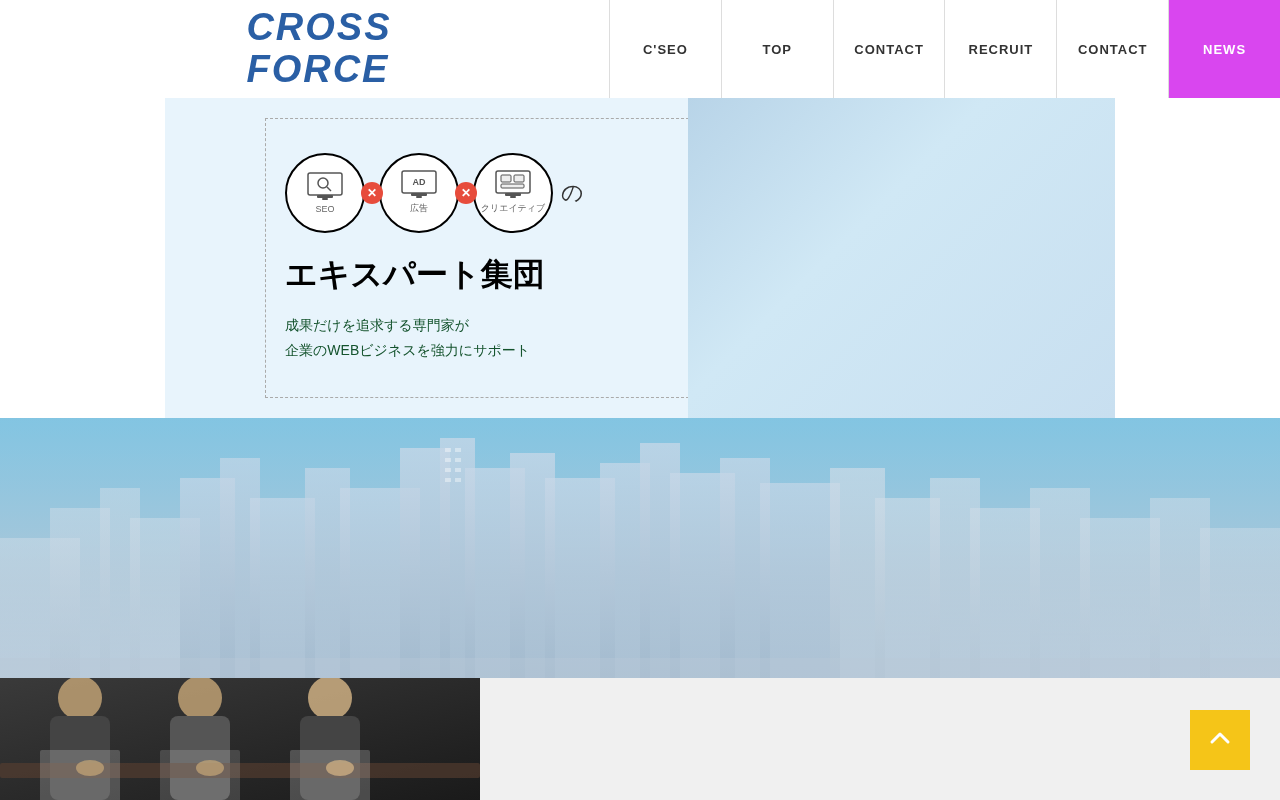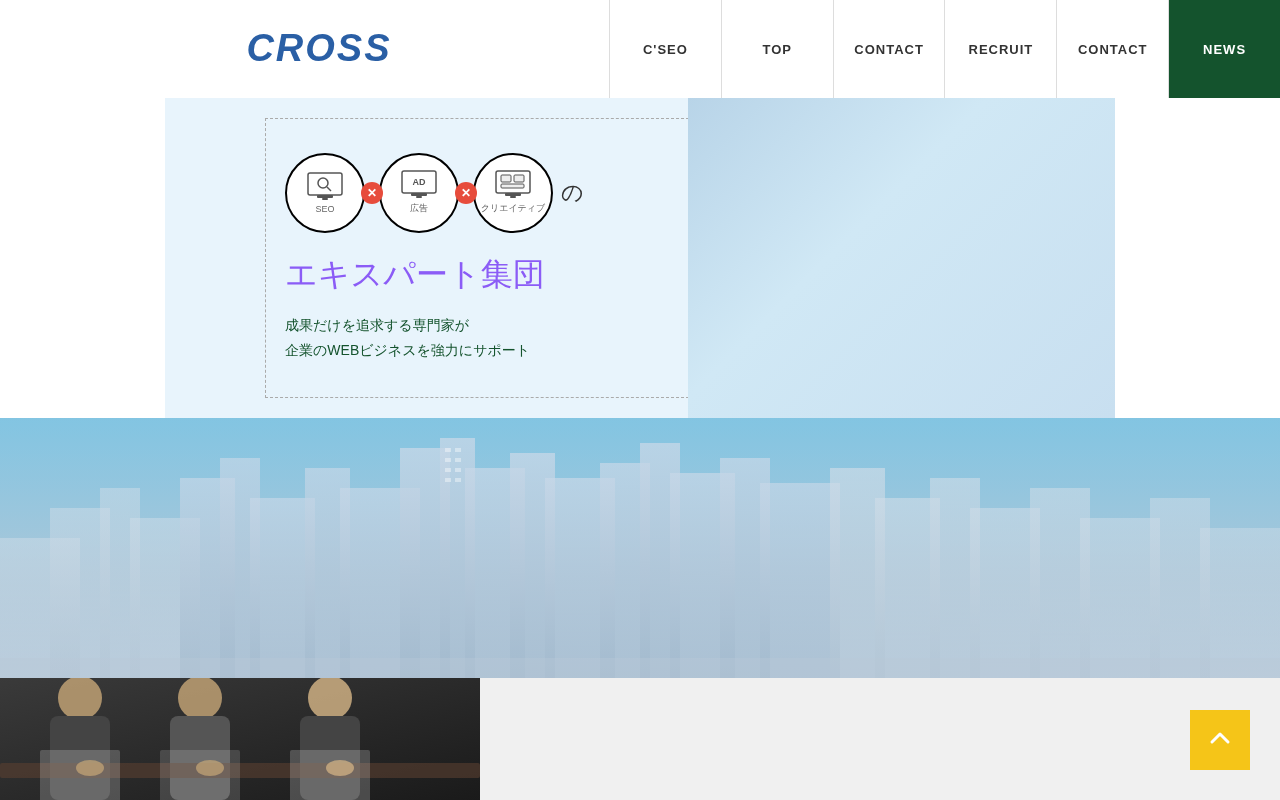--- a/index.html
+++ b/index.html
@@ -56,21 +56,21 @@
       border-left: 1px solid #ddd;
       font-size: 13px;
       font-weight: 700;
       letter-spacing: 1px;
       color: #333;
       cursor: pointer;
       text-decoration: none;
     }
 
     .nav-item.news {
-      background: #14532d;
+      background: #d946ef;
       color: #fff;
     }
 
     
     .hero-section {
       position: relative;
       height: 320px;
       background: #e8f4fc;
       display: flex;
       align-items: stretch;
@@ -144,22 +144,22 @@
 
     .connector-text {
       font-size: 22px;
       color: #333;
       margin-left: 8px;
       font-weight: normal;
     }
 
     .expert-heading {
       font-size: 32px;
-      font-weight: 400;
-      color: #8b5cf6;
+      font-weight: 700;
+      color: #000000;
       position: relative;
       z-index: 2;
       margin-bottom: 16px;
     }
 
     .sub-text {
       font-size: 14px;
       color: #14532d;
       position: relative;
       z-index: 2;
@@ -269,20 +269,21 @@
       background: rgba(100,130,160,0.3);
     }
   </style>
 </head>
 <body>
 
 <header>
   <div class="logo-area">
     <div class="logo-text">
       <span class="line1">CROSS</span>
+      <span class="line2">FORCE</span>
     </div>
   </div>
   <nav>
     <a class="nav-item">C'SEO</a>
     <a class="nav-item">TOP</a>
     <a class="nav-item">CONTACT</a>
     <a class="nav-item">RECRUIT</a>
     <a class="nav-item">CONTACT</a>
     <a class="nav-item news">NEWS</a>
   </nav>

